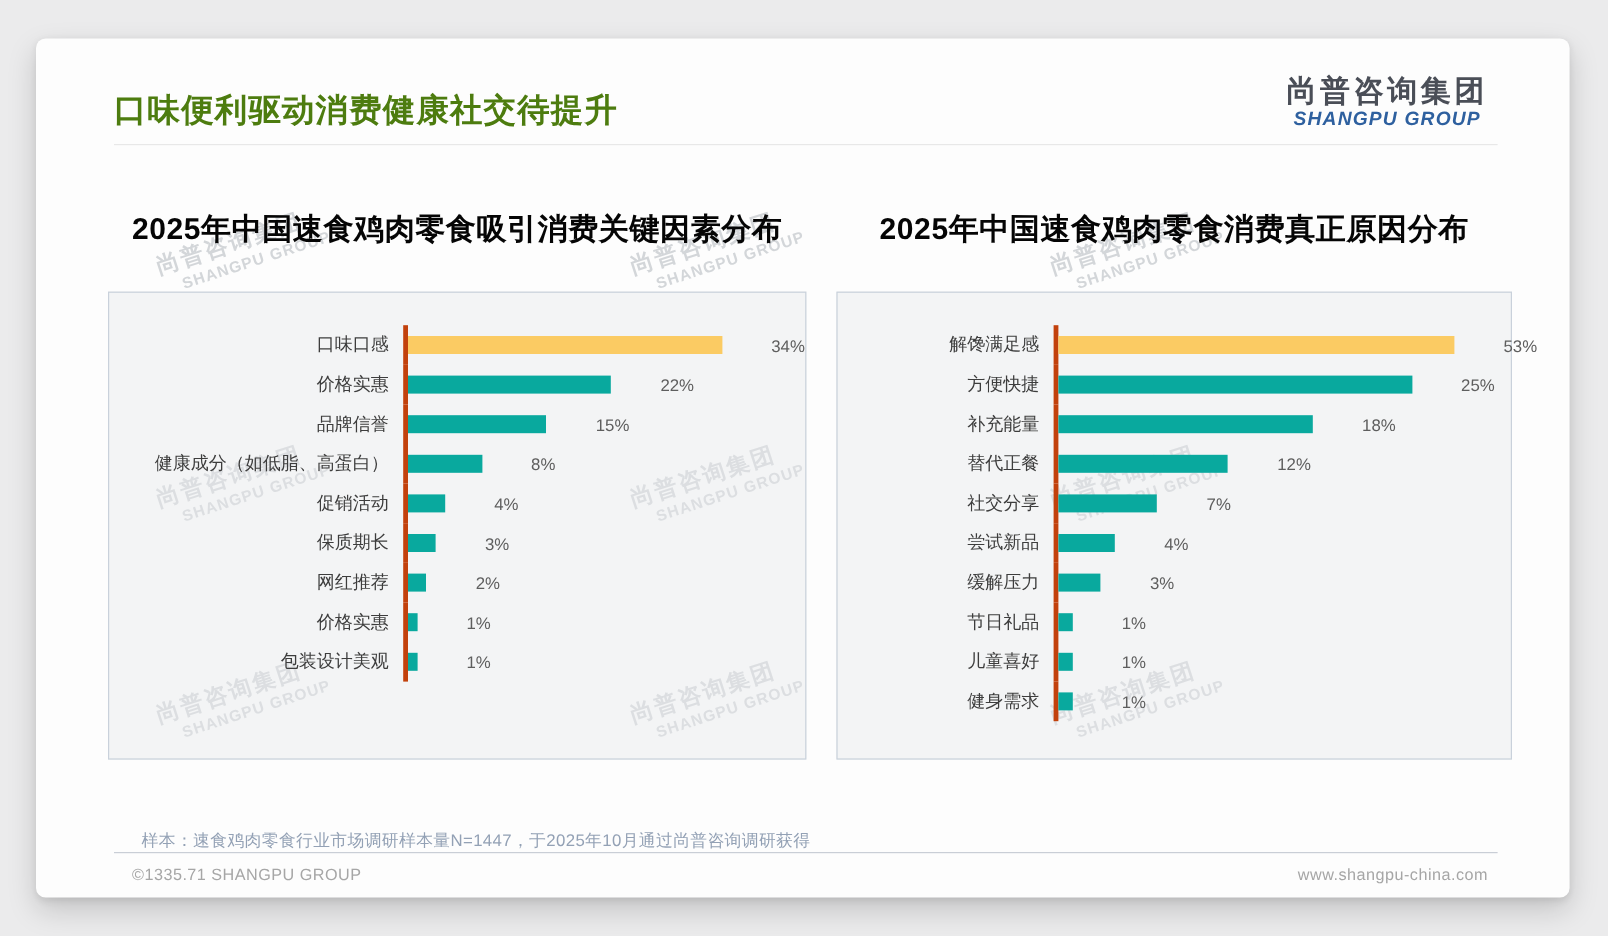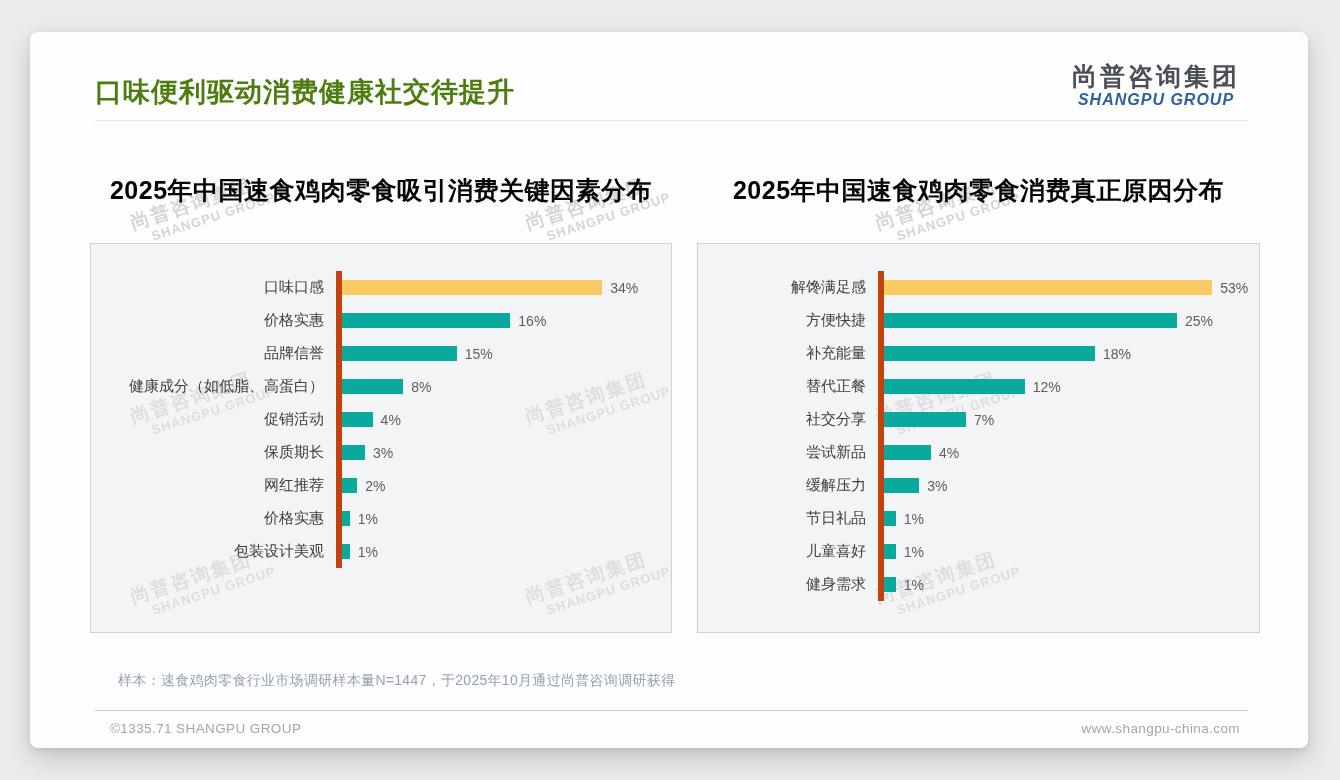--- a/index.html
+++ b/index.html
@@ -48,27 +48,27 @@
 
   .bar-row{display:flex;align-items:center;height:33px;}
   .bar-label{
     text-align:right;padding-right:12px;box-sizing:border-box;
     font-size:15px;color:#3d3d3d;white-space:nowrap;flex:none;
   }
   .chart-box.left  .bar-label{width:245px;}
   .chart-box.right .bar-label{width:180px;}
   .bar-track{
     flex:1;display:flex;align-items:center;height:100%;
-    border-left:6px solid #c2410c;position:relative;
+    border-left:4px solid #c2410c;position:relative;gap:33px;
   }
   .bar{height:15px;flex:none;}
   .bar-value{margin-left:8px;font-size:14px;color:#5e5e5e;white-space:nowrap;}
 
   .sample-note{
-    position:absolute;left:88px;top:640px;z-index:4;
+    position:absolute;left:88px;top:660px;z-index:4;
     font-size:14px;color:#93a1b5;letter-spacing:0.3px;
   }
   .footer-rule{position:absolute;left:65px;right:60px;top:678px;height:1px;background:#c9ced6;z-index:4;}
   .footer-row{
     position:absolute;left:80px;right:68px;top:689px;z-index:4;
     display:flex;justify-content:space-between;align-items:center;
     font-size:13.5px;color:#a6a6a6;letter-spacing:0.4px;
   }
 </style>
 </head>
@@ -131,21 +131,21 @@
         <span class="bar-label">口味口感</span>
         <span class="bar-track">
           <span class="bar" style="width: 79.0698%; background: rgb(251, 203, 99);"></span>
           <span class="bar-value">34%</span>
         </span>
       </div>
       <div class="bar-row">
         <span class="bar-label">价格实惠</span>
         <span class="bar-track">
           <span class="bar" style="width: 51.1628%; background: rgb(9, 169, 158);"></span>
-          <span class="bar-value">16%</span>
+          <span class="bar-value">22%</span>
         </span>
       </div>
       <div class="bar-row">
         <span class="bar-label">品牌信誉</span>
         <span class="bar-track">
           <span class="bar" style="width: 34.8837%; background: rgb(9, 169, 158);"></span>
           <span class="bar-value">15%</span>
         </span>
       </div>
       <div class="bar-row">

